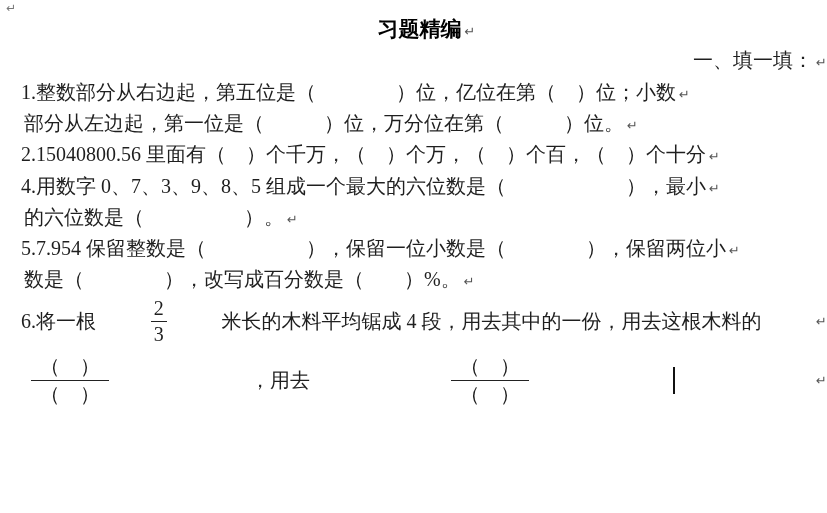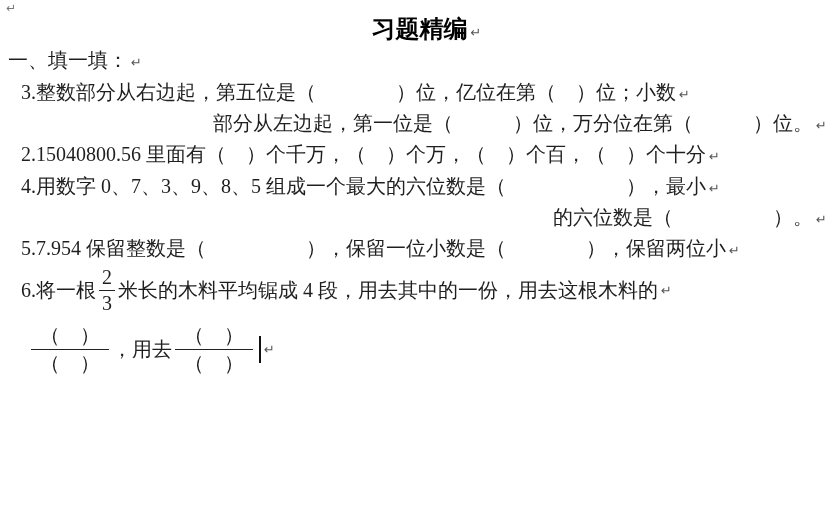--- a/index.html
+++ b/index.html
@@ -9,31 +9,31 @@
   }
   .page{
     position:relative;width:827px;height:513px;background:#ffffff;
     color:#1f1f1f;font-size:20px;
   }
   .line{height:31.2px;line-height:31.2px;white-space:nowrap;}
   .empty{height:13px;line-height:10px;padding-left:6px;overflow:hidden;}
   .title-line{height:31px;line-height:31px;text-align:center;padding-left:26px;}
   .title{
     font-family:"Liberation Sans","DejaVu Sans",sans-serif;
-    font-weight:bold;font-size:24px;color:#000;
+    font-weight:bold;font-size:21px;color:#000;
   }
-  .heading{height:33px;line-height:33px;padding-left:8px;}
+  .heading{height:33px;line-height:33px;padding-left:28px;text-align:right;}
   .qstart{padding-left:21px;}
-  .cont{padding-left:24px;text-align:right;}
+  .cont{padding-left:24px;}
   .pmark{
     font-family:"DejaVu Sans",sans-serif;font-size:13px;color:#555;
     margin-left:3px;
   }
   .empty .pmark{font-size:12px;color:#777;margin-left:0;}
-  .q6a,.q6b{display:flex;align-items:center;white-space:nowrap;}
+  .q6a,.q6b{display:flex;align-items:center;white-space:nowrap;justify-content:space-between;}
   .q6a{height:52px;line-height:normal;padding-left:21px;}
   .q6b{height:66px;line-height:normal;padding-left:28px;}
   .frac{
     display:inline-flex;flex-direction:column;align-items:center;
     margin:0 3px;text-align:center;line-height:1.12;
   }
   .frac .num{display:block;padding:0 3px 1px;}
   .frac .den{display:block;border-top:1.6px solid #222;padding:1px 3px 0;}
   .frac.blank .num{padding:0 9px 2px;}
   .frac.blank .den{padding:2px 9px 0;}
@@ -47,30 +47,31 @@
 <body>
 
 <div class="page">
 
   <div class="line empty"><span class="pmark">↵</span></div>
 
   <div class="line title-line"><span class="title">习题精编</span><span class="pmark">↵</span></div>
 
   <div class="line heading"><span>一、填一填：</span><span class="pmark">↵</span></div>
 
-  <div class="line qstart"><span>3.整数部分从右边起，第五位是（　　　　）位，亿位在第（　）位；小数</span><span class="pmark">↵</span></div>
+  <div class="line qstart"><span>1.整数部分从右边起，第五位是（　　　　）位，亿位在第（　）位；小数</span><span class="pmark">↵</span></div>
   <div class="line cont"><span>部分从左边起，第一位是（　　　）位，万分位在第（　　　）位。</span><span class="pmark">↵</span></div>
 
   <div class="line qstart"><span>2.15040800.56 里面有（　）个千万，（　）个万，（　）个百，（　）个十分</span><span class="pmark">↵</span></div>
 
 
   <div class="line qstart"><span>4.用数字 0、7、3、9、8、5 组成一个最大的六位数是（　　　　　　），最小</span><span class="pmark">↵</span></div>
   <div class="line cont"><span>的六位数是（　　　　　）。</span><span class="pmark">↵</span></div>
 
   <div class="line qstart"><span>5.7.954 保留整数是（　　　　　），保留一位小数是（　　　　），保留两位小</span><span class="pmark">↵</span></div>
+  <div class="line cont"><span>数是（　　　　），改写成百分数是（　　）%。</span><span class="pmark">↵</span></div>
 
   <div class="q6a">
     <span>6.将一根</span>
     <span class="frac">
       <span class="num">2</span>
       <span class="den">3</span>
     </span>
     <span class="after-frac">米长的木料平均锯成 4 段，用去其中的一份，用去这根木料的</span>
     <span class="pmark">↵</span>
   </div>

